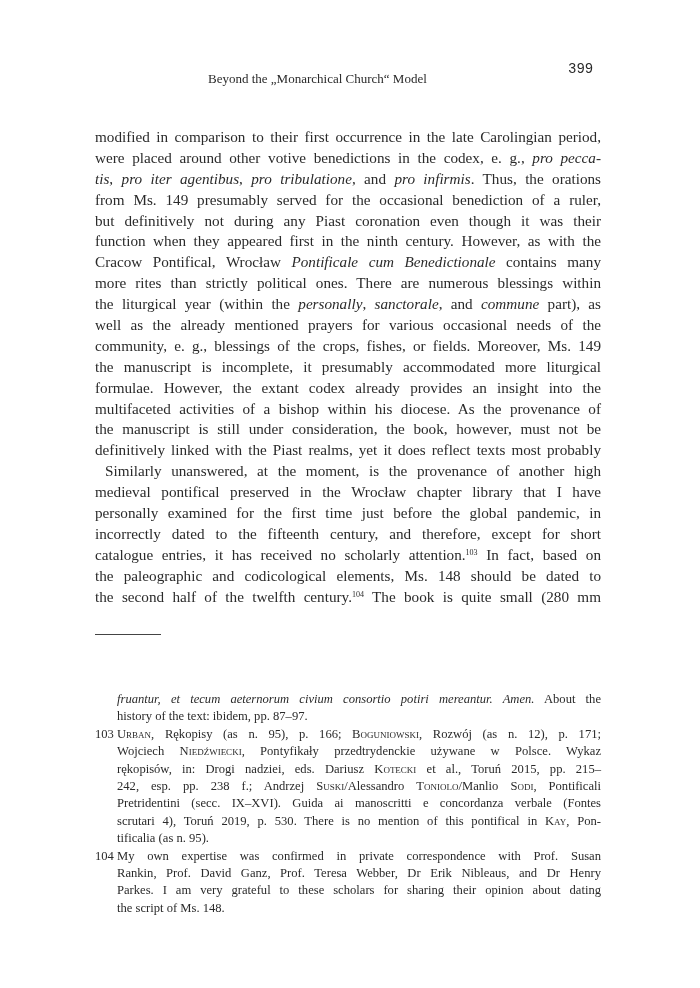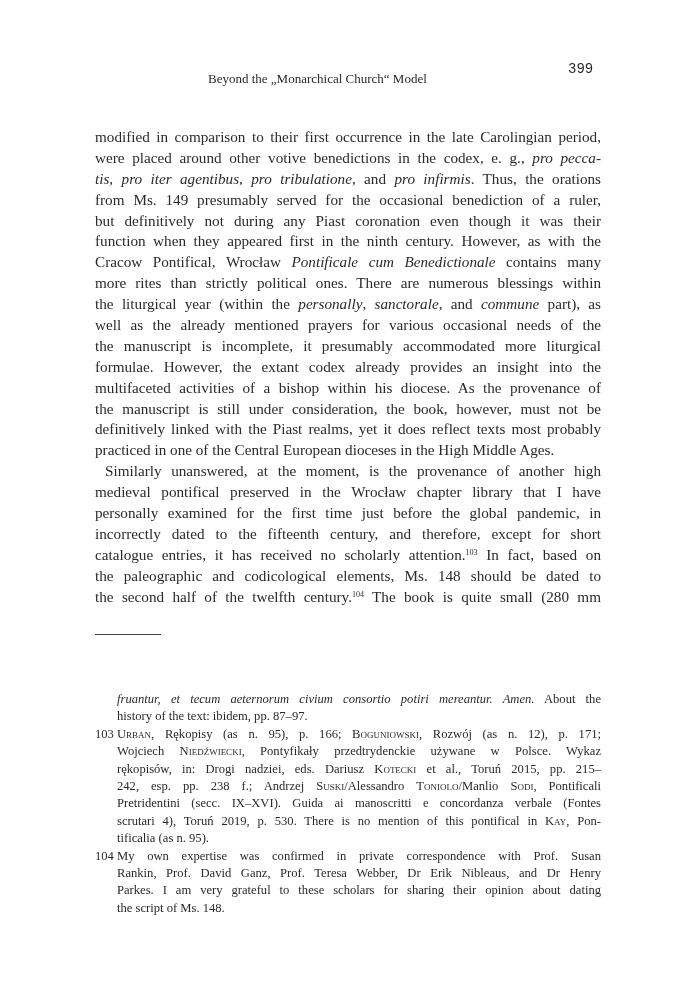--- a/index.html
+++ b/index.html
@@ -35,26 +35,26 @@
     <div class="line">modified in comparison to their first occurrence in the late Carolingian period,</div>
     <div class="line">were placed around other votive benedictions in the codex, e. g., <i>pro pecca-</i></div>
     <div class="line"><i>tis</i>, <i>pro iter agentibus</i>, <i>pro tribulatione</i>, and <i>pro infirmis</i>. Thus, the orations</div>
     <div class="line">from Ms. 149 presumably served for the occasional benediction of a ruler,</div>
     <div class="line">but definitively not during any Piast coronation even though it was their</div>
     <div class="line">function when they appeared first in the ninth century. However, as with the</div>
     <div class="line">Cracow Pontifical, Wrocław <i>Pontificale cum Benedictionale</i> contains many</div>
     <div class="line">more rites than strictly political ones. There are numerous blessings within</div>
     <div class="line">the liturgical year (within the <i>personally</i>, <i>sanctorale</i>, and <i>commune</i> part), as</div>
     <div class="line">well as the already mentioned prayers for various occasional needs of the</div>
+    <div class="line">community, e. g., blessings of the crops, fishes, or fields. Moreover, Ms. 149</div>
     <div class="line">the manuscript is incomplete, it presumably accommodated more liturgical</div>
     <div class="line">formulae. However, the extant codex already provides an insight into the</div>
     <div class="line">multifaceted activities of a bishop within his diocese. As the provenance of</div>
     <div class="line">the manuscript is still under consideration, the book, however, must not be</div>
     <div class="line">definitively linked with the Piast realms, yet it does reflect texts most probably</div>
-    <div class="line last">practiced in one of the Central European dioceses in the High Middle Ages.</div>
     <div class="line indent">Similarly unanswered, at the moment, is the provenance of another high</div>
     <div class="line">medieval pontifical preserved in the Wrocław chapter library that I have</div>
     <div class="line">personally examined for the first time just before the global pandemic, in</div>
     <div class="line">incorrectly dated to the fifteenth century, and therefore, except for short</div>
     <div class="line">catalogue entries, it has received no scholarly attention.<sup>103</sup> In fact, based on</div>
     <div class="line">the paleographic and codicological elements, Ms. 148 should be dated to</div>
     <div class="line">the second half of the twelfth century.<sup>104</sup> The book is quite small (280 mm</div>
   </div>
 
 <div class="fn-rule"></div>

